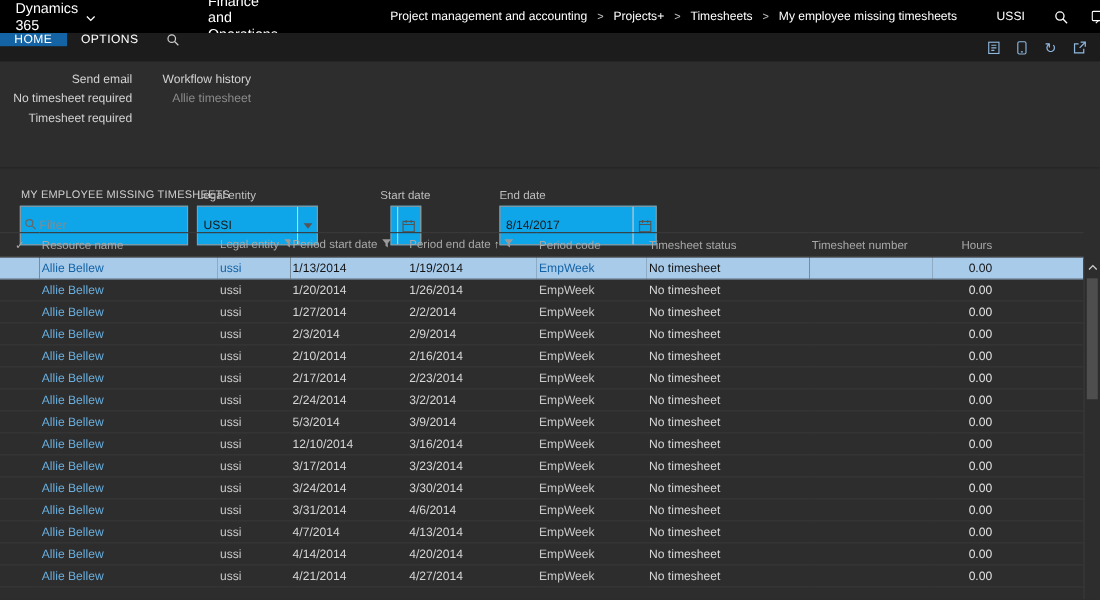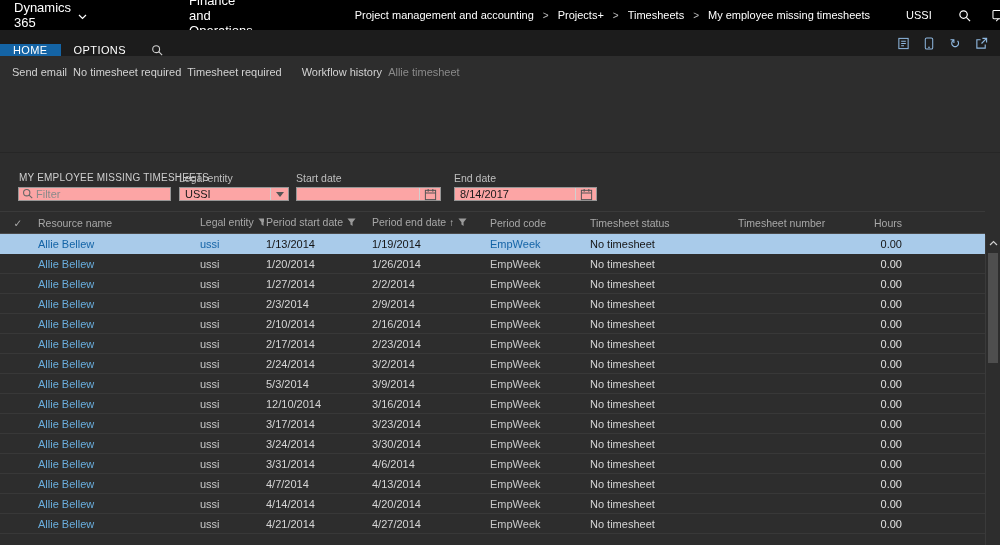--- a/index.html
+++ b/index.html
@@ -16,52 +16,52 @@
   .breadcrumb { display:flex; align-items:center; gap:9px; font-size:11px; margin-left:14px; white-space:nowrap; }
   .bc-item { cursor:pointer; }
   .bc-sep { color:#bdbdbd; font-size:10px; }
   .topbar-right { margin-left:auto; display:flex; align-items:center; height:100%; }
   .company-label { font-size:11px; margin-right:16px; cursor:pointer; }
   .top-icon { width:34px; height:100%; display:flex; align-items:center; justify-content:center;
               font-size:14px; color:#fff; cursor:pointer; }
 
   
   .ribbon { position:absolute; top:30px; left:0; right:0; height:26px; background:#1c1c1c;
-            display:flex; align-items:flex-end; color:#fff; }
+            display:flex; align-items:flex-start; color:#fff; }
   .tab { display:flex; align-items:center; padding:0 13px; font-size:11px; letter-spacing:.4px; cursor:pointer; }
   .tab.active { background:#1464a5; }
   .ribbon-search { display:flex; align-items:center; padding:0 12px; color:#cfcfcf; cursor:pointer; }
   .ribbon-right { margin-left:auto; display:flex; align-items:center; padding-right:6px; }
   .ribbon-icon { width:26px; height:26px; display:flex; align-items:center; justify-content:center;
                  color:#8fb8e0; font-size:13px; cursor:pointer; }
 
   
   .action-pane { position:absolute; top:56px; left:0; right:0; height:97px; background:#2d2d2d;
                  border-bottom:1px solid #262626; padding:10px 0 0 12px; }
   .group-title { font-size:10px; font-weight:bold; color:#fff; letter-spacing:.3px; margin-bottom:9px; }
   .action-cols { display:flex; gap:20px; }
-  .action-col { display:flex; gap:6px; min-width:88px;align-items:flex-end; }
+  .action-col { display:flex; flex-direction:column; gap:6px; min-width:88px;align-items:flex-end; }
   .action-link { font-size:11px; color:#d2d2d2; cursor:pointer; white-space:nowrap; }
   .action-link.disabled { color:#8a8a8a; cursor:default; }
 
   
   .content { position:absolute; top:154px; left:0; right:0; bottom:0; background:#2d2d2d; }
   .page-title { position:absolute; top:18px; left:19px; font-size:10px; color:#cfcfcf; letter-spacing:.2px; }
   .filters { position:absolute; top:18px; left:18px; display:flex; align-items:flex-end; }
   .fgroup { display:flex; flex-direction:column; }
   .flabel { font-size:10.5px; color:#bfbfbf; margin-bottom:3px; }
-  .control { height:14px; background:#fca5a5; border:1px solid #979797; display:flex; align-items:center;
+  .control { height:36px; background:#0ea5e9; border:1px solid #979797; display:flex; align-items:center;
              font-size:11px; color:#1a1a1a; }
   .filter-box { width:153px; margin-right:8px; padding:0 3px; }
   .filter-box svg { flex:0 0 auto; color:#666; margin-right:3px; }
   .filter-box input { border:none; outline:none; flex:1; min-width:0; font-size:11px;
                       font-family:inherit; color:#333; background:transparent; }
   .filter-box input::placeholder { color:#8a8a8a; }
   .g-legal   { width:110px; margin-right:7px; }
-  .g-start   { width:145px; margin-right:13px; }
+  .g-start   { width:145px; margin-right:13px;align-items:center; }
   .g-end     { width:143px; margin-right:5px; }
   .g-missing { width:150px; }
   .combo, .datebox { justify-content:space-between; padding-left:5px; cursor:pointer; }
   .combo .val, .datebox .val { overflow:hidden; white-space:nowrap; }
   .chev { width:18px; height:100%; display:flex; align-items:center; justify-content:center;
           border-left:1px solid #d0d0d0; }
   .chev i { width:0; height:0; border-left:4px solid transparent; border-right:4px solid transparent;
             border-top:5px solid #555; }
   .cal-btn { width:21px; height:100%; display:flex; align-items:center; justify-content:center;
              border-left:1px solid #d0d0d0; }

